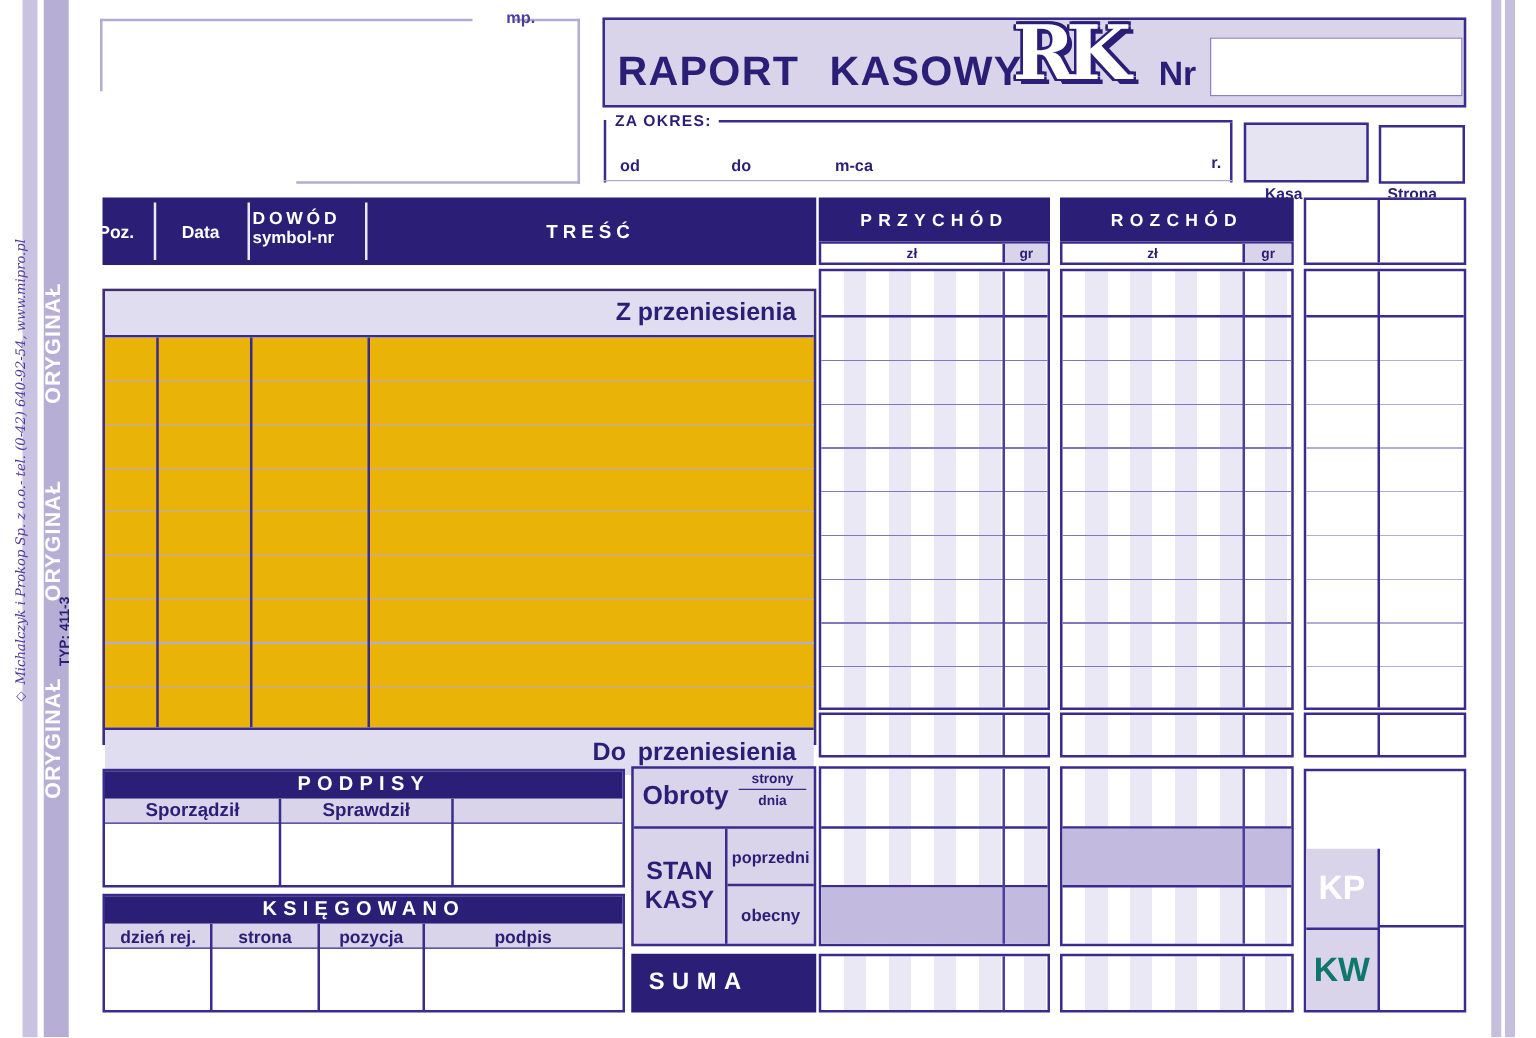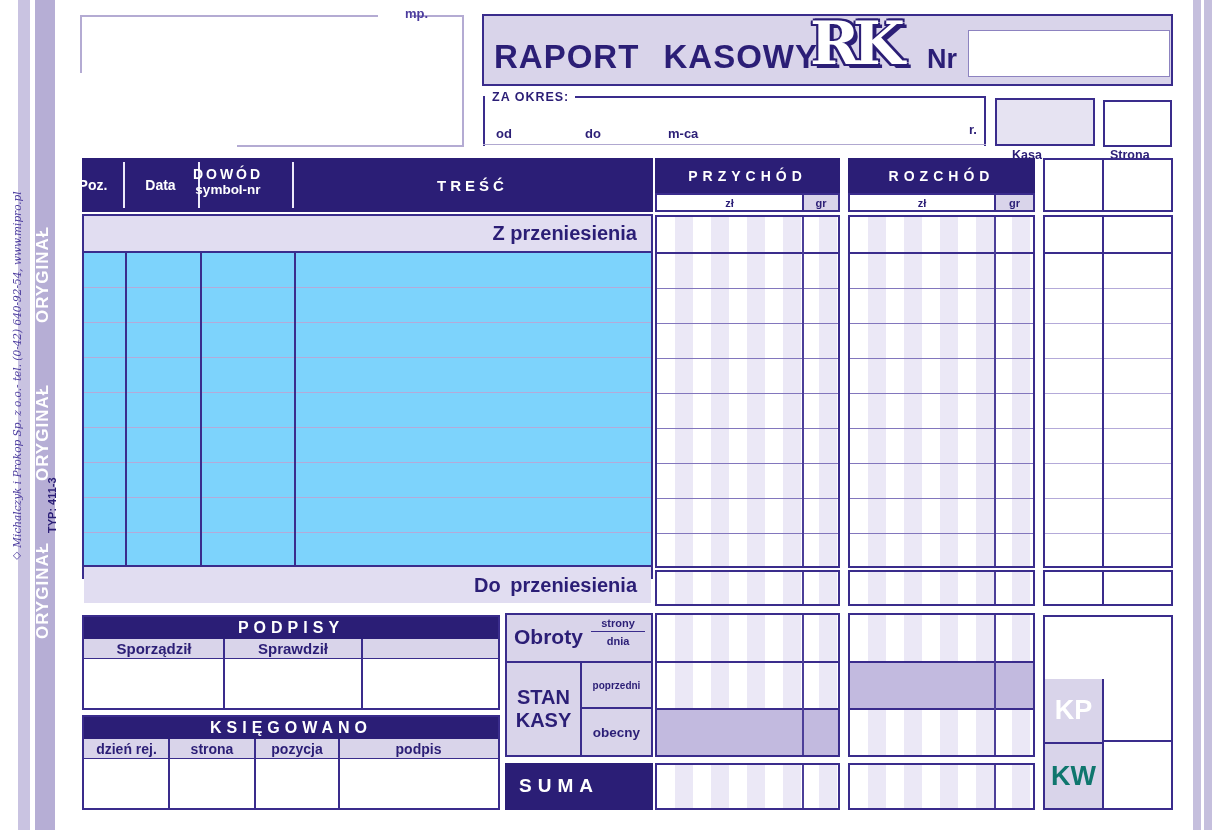--- a/index.html
+++ b/index.html
@@ -72,29 +72,29 @@
   <div class="abs" style="left:995px;top:98px;width:100px;height:48px;background:#e6e3f2;border:2px solid #3a2c8c;box-sizing:border-box;"></div>
   <div class="abs bold" style="left:1012px;top:148px;font-size:12.5px;">Kasa</div>
   <div class="abs" style="left:1103px;top:100px;width:69px;height:47px;background:#ffffff;border:2px solid #3a2c8c;box-sizing:border-box;"></div>
   <div class="abs bold" style="left:1110px;top:148px;font-size:12.5px;">Strona</div>
 
   <div class="abs navy" style="left:82px;top:158px;width:571px;height:54px;">
     <div class="abs ctr bold" style="left:0;top:0;width:22px;height:54px;font-size:14px;">Poz.</div>
     <div class="abs wsep" style="left:41px;top:4px;height:46px;"></div>
     <div class="abs ctr bold" style="left:41px;top:0;width:75px;height:54px;font-size:14px;">Data</div>
     <div class="abs wsep" style="left:116px;top:4px;height:46px;"></div>
-    <div class="abs" style="left:104px;top:8px;width:84px;height:40px;text-align:center;">
+    <div class="abs" style="left:120px;top:8px;width:84px;height:40px;text-align:left;">
       <div class="bold" style="font-size:14px;letter-spacing:3px;">DOWÓD</div>
       <div class="bold" style="font-size:13.5px;">symbol-nr</div>
     </div>
     <div class="abs wsep" style="left:210px;top:4px;height:46px;"></div>
     <div class="abs ctr bold" style="left:210px;top:0;width:361px;height:54px;font-size:15px;letter-spacing:4px;">TREŚĆ</div>
   </div>
 
-  <div class="abs b" style="left:82px;top:214px;width:571px;height:365px;background:#7dd3fc;">
+  <div class="abs b" style="left:82px;top:231px;width:571px;height:365px;background:#eab308;">
     <div class="abs carry" style="left:0;top:0;width:567px;height:37px;border-bottom:2px solid #3a2c8c;box-sizing:border-box;">
       <div class="bold" style="position:absolute;right:14px;top:6px;font-size:20px;">Z przeniesienia</div>
     </div>
     <div class="abs hlines-light" style="left:0;top:37px;width:567px;height:312px;">
       <div class="abs vline" style="left:41px;top:0;height:312px;"></div>
       <div class="abs vline" style="left:116px;top:0;height:312px;"></div>
       <div class="abs vline" style="left:210px;top:0;height:312px;"></div>
     </div>
     <div class="abs carry" style="left:0;top:349px;width:567px;height:38px;border-top:2px solid #3a2c8c;box-sizing:border-box;">
       <div class="bold" style="position:absolute;right:14px;top:7px;font-size:20px;word-spacing:4px;">Do przeniesienia</div>
@@ -173,21 +173,21 @@
     <div class="abs" style="left:0;top:0;width:144px;height:48px;border-bottom:2px solid #3a2c8c;box-sizing:border-box;">
       <span class="bold" style="position:absolute;left:7px;top:10px;font-size:21px;">Obroty</span>
       <div class="abs" style="left:84px;top:2px;width:54px;height:44px;text-align:center;">
         <div class="bold" style="font-size:11px;border-bottom:1.5px solid #3a2c8c;padding-bottom:2px;">strony</div>
         <div class="bold" style="font-size:11px;padding-top:3px;">dnia</div>
       </div>
     </div>
     <div class="abs ctr bold" style="left:0;top:48px;width:75px;height:92px;border-right:2px solid #3a2c8c;box-sizing:border-box;font-size:20px;line-height:1.15;">
       <div><span>STAN</span><br><span>KASY</span></div>
     </div>
-    <div class="abs ctr bold" style="left:75px;top:48px;width:69px;height:46px;border-bottom:2px solid #3a2c8c;box-sizing:border-box;font-size:10px;">poprzedni</div>
+    <div class="abs ctr bold" style="left:75px;top:48px;width:69px;height:46px;border-bottom:2px solid #3a2c8c;box-sizing:border-box;font-size:13px;">poprzedni</div>
     <div class="abs ctr bold" style="left:75px;top:94px;width:69px;height:46px;font-size:13.5px;">obecny</div>
   </div>
 
   <div class="abs navy" style="left:505px;top:763px;width:148px;height:47px;">
     <span class="bold" style="position:absolute;left:14px;top:12px;font-size:19px;letter-spacing:6px;">SUMA</span>
   </div>
 
   <div class="abs b stripes" style="left:655px;top:613px;width:185px;height:144px;">
     <div class="abs" style="left:0;top:46px;width:181px;height:0;border-top:2px solid #3a2c8c;"></div>
     <div class="abs" style="left:0;top:93px;width:181px;height:0;border-top:2px solid #3a2c8c;"></div>

